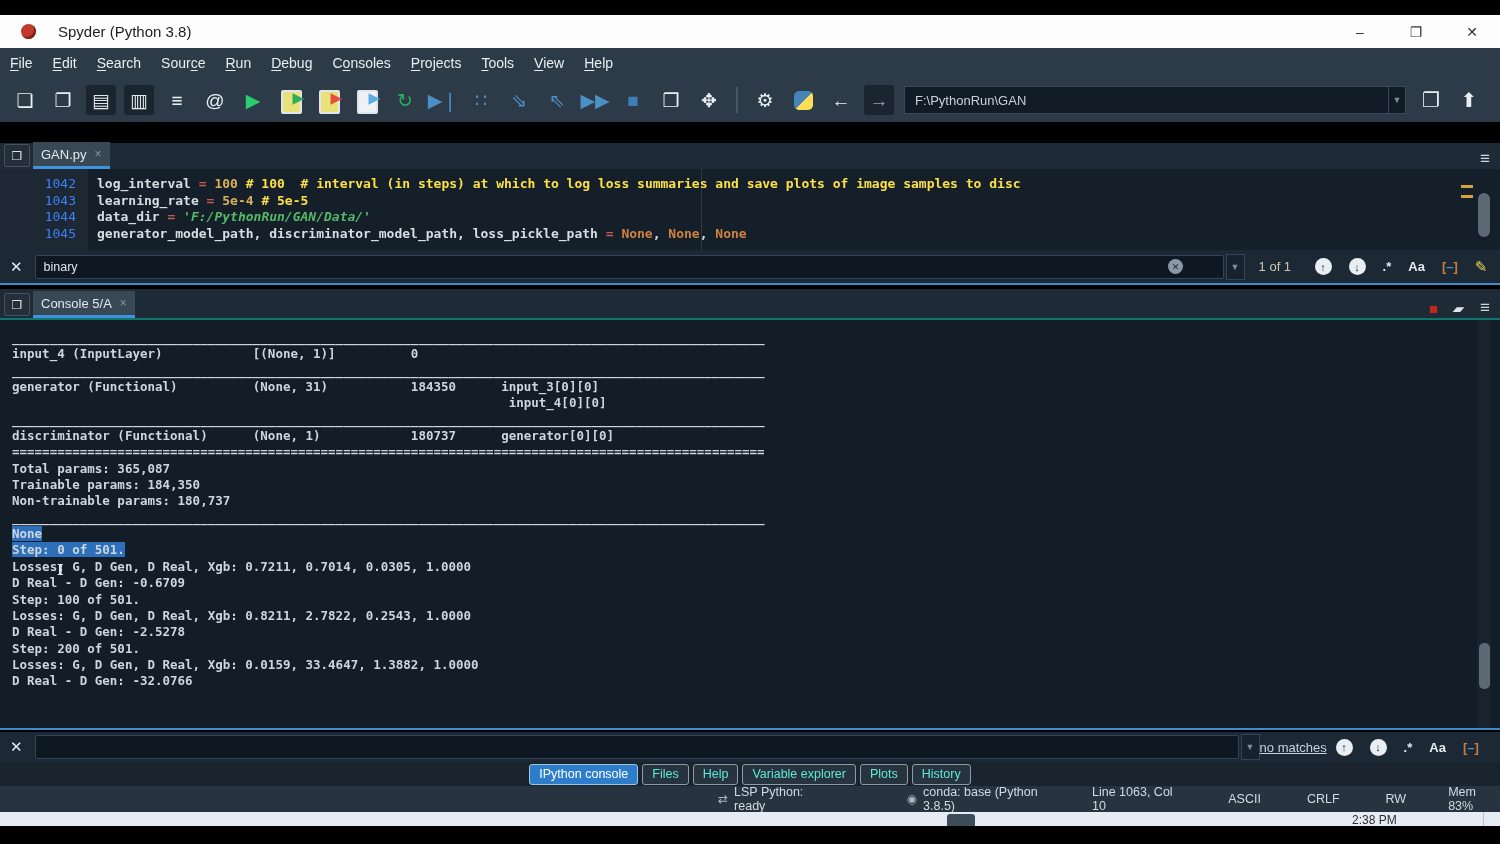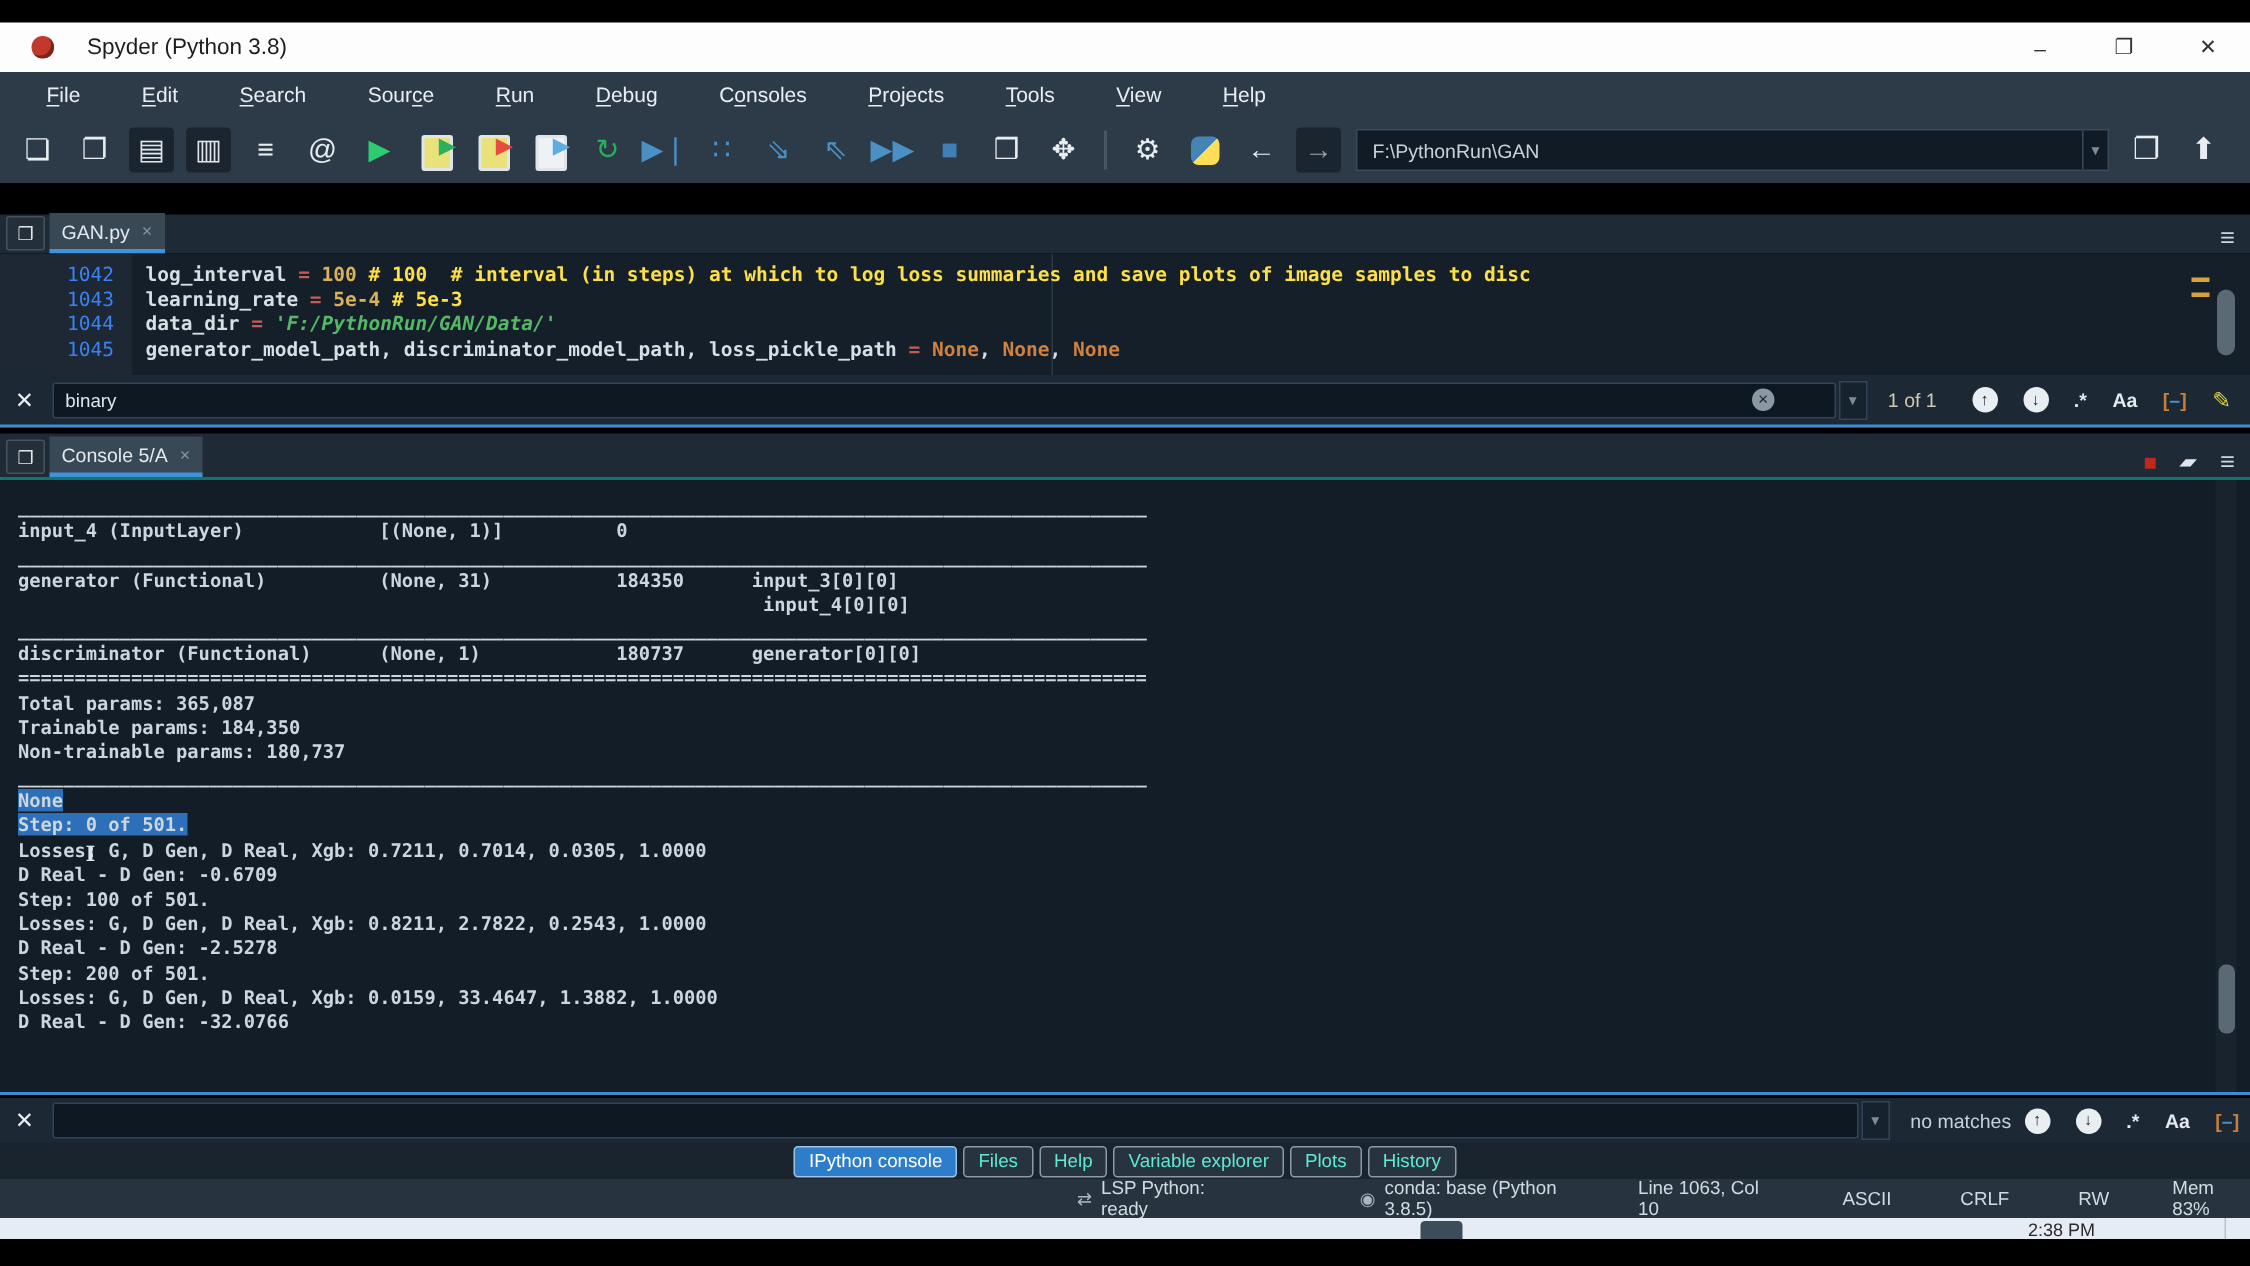--- a/index.html
+++ b/index.html
@@ -12,21 +12,21 @@
   #titlebar{left:0;top:15px;width:1500px;height:33px;background:#fdfdfd;display:flex;align-items:center;}
   #app-icon{width:15px;height:15px;border-radius:50%;background:#c0392b;margin-left:21px;
             box-shadow:inset -2px -2px 0 #7d241a;}
   #title-text{margin-left:22px;color:#1d1d1d;font-size:15px;}
   #win-controls{margin-left:auto;display:flex;align-items:center;height:100%;}
   .winbtn{width:56px;height:100%;display:flex;align-items:center;justify-content:center;
           color:#333;font-size:14px;}
 
   
   #menubar{left:0;top:48px;width:1500px;height:30px;background:#2c3b47;display:flex;align-items:center;}
-  .menu-item{color:#e8eef3;font-size:14px;padding:0 10px;margin-left:21px;}
+  .menu-item{color:#e8eef3;font-size:14px;padding:0 10px;}
   .menu-item u{text-underline-offset:2px;}
 
   
   #toolbar{left:0;top:78px;width:1500px;height:44px;background:#2c3b47;display:flex;align-items:center;}
   .tb{width:30px;height:30px;margin:0 4px;display:flex;align-items:center;justify-content:center;
       font-size:19px;line-height:1;position:relative;border-radius:3px;flex:0 0 auto;}
   .tb.pressed{background:#1b2530;}
   .tb .boxbg{position:absolute;left:5px;top:5px;width:17px;height:20px;border:2px solid #dfe5ea;border-radius:2px;}
   .tb .boxglyph{position:absolute;right:2px;top:5px;font-size:15px;}
   .tb-sep{width:2px;height:26px;background:#465662;margin:0 8px;flex:0 0 auto;}
@@ -205,21 +205,21 @@
   <div class="abs mono" id="editor">
     <div id="gutter"></div>
     <div id="edge-line"></div>
     <div id="elines">
         <div class="eline" style="top: 7px;">
           <span class="num">1042</span>
           <span class="code"><span>log_interval</span><span> </span><span class="tok-o">=</span><span> </span><span class="tok-n">100</span><span> </span><span class="tok-c"># 100  # interval (in steps) at which to log loss summaries and save plots of image samples to disc</span></span>
         </div>
         <div class="eline" style="top: 23.5px; padding-left: 38px;">
           <span class="num">1043</span>
-          <span class="code"><span>learning_rate</span><span> </span><span class="tok-o">=</span><span> </span><span class="tok-n">5e-4</span><span> </span><span class="tok-c"># 5e-3</span></span>
+          <span class="code"><span>learning_rate</span><span> </span><span class="tok-o">=</span><span> </span><span class="tok-n">5e-4</span><span> </span><span class="tok-c"># 5e-5</span></span>
         </div>
         <div class="eline" style="top: 40px;">
           <span class="num">1044</span>
           <span class="code"><span>data_dir</span><span> </span><span class="tok-o">=</span><span> </span><span class="tok-s">'F:/PythonRun/GAN/Data/'</span></span>
         </div>
         <div class="eline" style="top: 56.5px;">
           <span class="num">1045</span>
           <span class="code"><span>generator_model_path, discriminator_model_path, loss_pickle_path</span><span> </span><span class="tok-o">=</span><span> </span><span class="tok-k">None</span><span>, </span><span class="tok-k">None</span><span>, </span><span class="tok-k">None</span></span>
         </div>
       </div>
@@ -285,21 +285,21 @@
     <div id="con-scroll">
       <div id="con-thumb"></div>
     </div>
     <div id="ibeam">I</div>
   </div>
 
   <div class="abs findbar" style="top:732px;height:30px;">
     <span class="find-close">✕</span>
     <input class="find-input" style="width: 1170px;" value="">
     <span class="find-drop">▼</span>
-    <span class="matches" style="margin-left:14px;width:70px;color:#c9d2da;">no matches</span>
+    <span class="matches" style="width:70px;color:#c9d2da;text-decoration:underline;">no matches</span>
     <span id="cfind-icons" style="display:flex;align-items:center;gap:17px;margin-left:6px;">
         <span class="circ">↑</span>
         <span class="circ">↓</span>
         <span class="ficon">.*</span>
         <span class="ficon">Aa</span>
         <span class="brk">[<b>–</b>]</span>
       </span>
   </div>
 
   <div class="abs" id="bottom-tabs">

